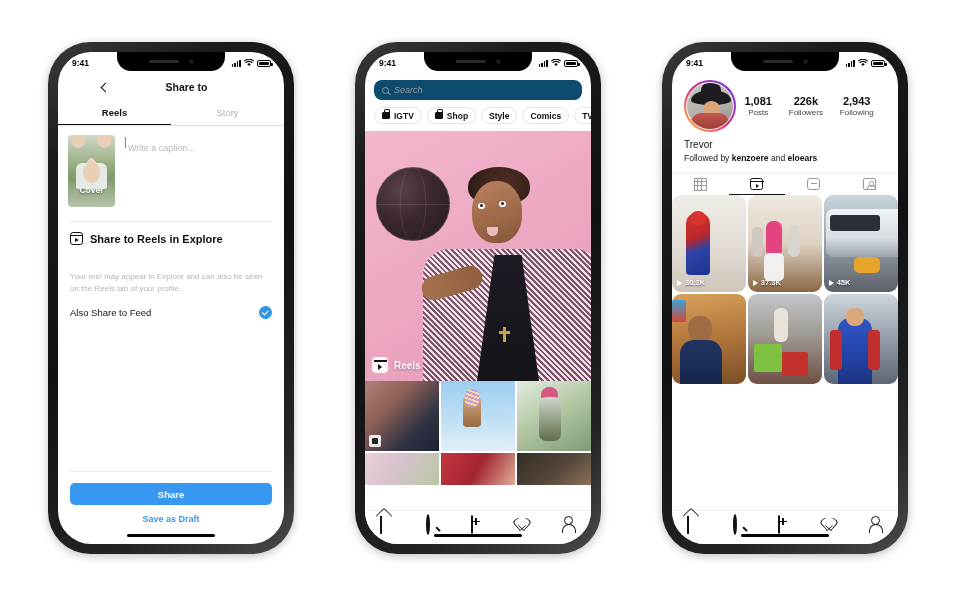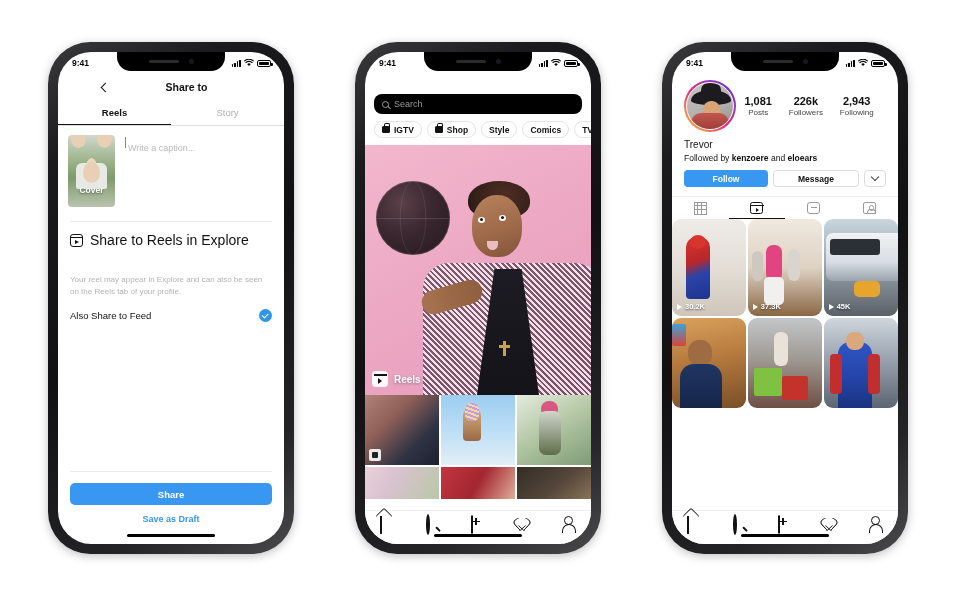--- a/index.html
+++ b/index.html
@@ -96,37 +96,37 @@
   .caption-input { flex:1; padding-top: 2px; position:relative; }
   .caption-input .caret { position:absolute; left:0; top:2px; width:1px; height:11px; background:#4a90e2; }
   .caption-input .ph { font-size:9px; color:#b8b8b8; padding-left:3px; }
 
   .p1-sec { padding: 0 12px; }
   .p1-divider { height:1px; background:#e9e9e9; margin: 14px 12px 0; }
   .p1-explore-row { display:flex; align-items:center; gap:7px; padding-top: 10px; }
   .reels-glyph { width:13px; height:13px; border:1.3px solid #111; border-radius:3px; position:relative; flex:0 0 auto;}
   .reels-glyph::before { content:""; position:absolute; left:-1.3px; right:-1.3px; top:2.2px; height:1.3px; background:#111;}
   .reels-glyph .play { position:absolute; left:4px; top:5.4px; width:0;height:0;border-left:4px solid #111;border-top:2.6px solid transparent;border-bottom:2.6px solid transparent;}
-  .p1-explore-row .t { font-size:14px; font-weight:normal; color:#111; }
+  .p1-explore-row .t { font-size:11px; font-weight:bold; color:#111; }
   .p1-desc { font-size:8px; color:#b5b5b5; line-height:1.45; padding-top:5px;margin-top:21px; }
   .p1-toggle-row { display:flex; align-items:center; justify-content:space-between; padding-top:12px; }
   .p1-toggle-row .t { font-size:9.5px; color:#111; }
   .check-on { width:13px;height:13px;border-radius:50%;background:#2f95e8;position:relative;}
   .check-on::after{content:"";position:absolute;left:3.3px;top:4px;width:5px;height:2.6px;border-left:1.5px solid #fff;border-bottom:1.5px solid #fff;transform:rotate(-45deg);}
 
   .p1-bottom { position:absolute; left:0; right:0; bottom:0; padding: 0 12px 20px; }
   .p1-bottom .sep { height:1px; background:#ececec; margin-bottom:11px; }
   .btn-share { display:block; width:100%; height:22px; background:#3897f0; border:none; border-radius:5px;
                color:#fff; font-size:9.5px; font-weight:bold; font-family:inherit; cursor:pointer; }
   .btn-draft { display:block; width:100%; text-align:center; padding-top:9px; font-size:9px; font-weight:bold; color:#3897f0; cursor:pointer;}
 
   
   .p2-search {
-    margin: 20px 9px 0; height: 20px; background:#000000; border-radius:8px;
-    display:flex; align-items:center; gap:5px; padding: 0 8px;
+    margin: 6px 9px 0; height: 20px; background:#0c4a6e; border-radius:8px;
+    display:flex; align-items:center; gap:5px; padding: 0 8px; font-style: italic;
   }
   .mag { width:7px;height:7px;border:1.3px solid #9a9a9a;border-radius:50%;position:relative;flex:0 0 auto;}
   .mag::after{content:"";position:absolute;right:-3px;bottom:-2px;width:4px;height:1.3px;background:#9a9a9a;transform:rotate(45deg);}
   .p2-search .ph { font-size:9px; color:#9a9a9a; }
   .p2-chips { display:flex; gap:5px; padding: 7px 9px 7px; overflow:hidden; }
   .chip {
     border:1px solid #e2e2e2; border-radius:9px; height:17px; padding: 0 7px;
     display:flex; align-items:center; gap:4px; font-size:8.5px; font-weight:bold; color:#111;
     white-space:nowrap; background:#fff; flex:0 0 auto;
   }
@@ -497,27 +497,20 @@
             <div class="l">Following</div>
           </div>
         </div>
       </div>
 
       <div class="p3-bio">
         <div class="name">Trevor</div>
         <div class="fb"><span>Followed by </span><b>kenzoere</b><span> and </span><b>eloears</b></div>
       </div>
 
-      <div class="p3-actions">
-        <button class="btn-follow">Follow</button>
-        <button class="btn-message">Message</button>
-        <div class="btn-more">
-            <span class="chev-down"></span>
-          </div>
-      </div>
 
       <div class="p3-tabs">
         <div class="t">
           <span class="ic-grid">
               <i></i>
               <i></i>
               <i></i>
               <i></i>
               <i></i>
               <i></i>

